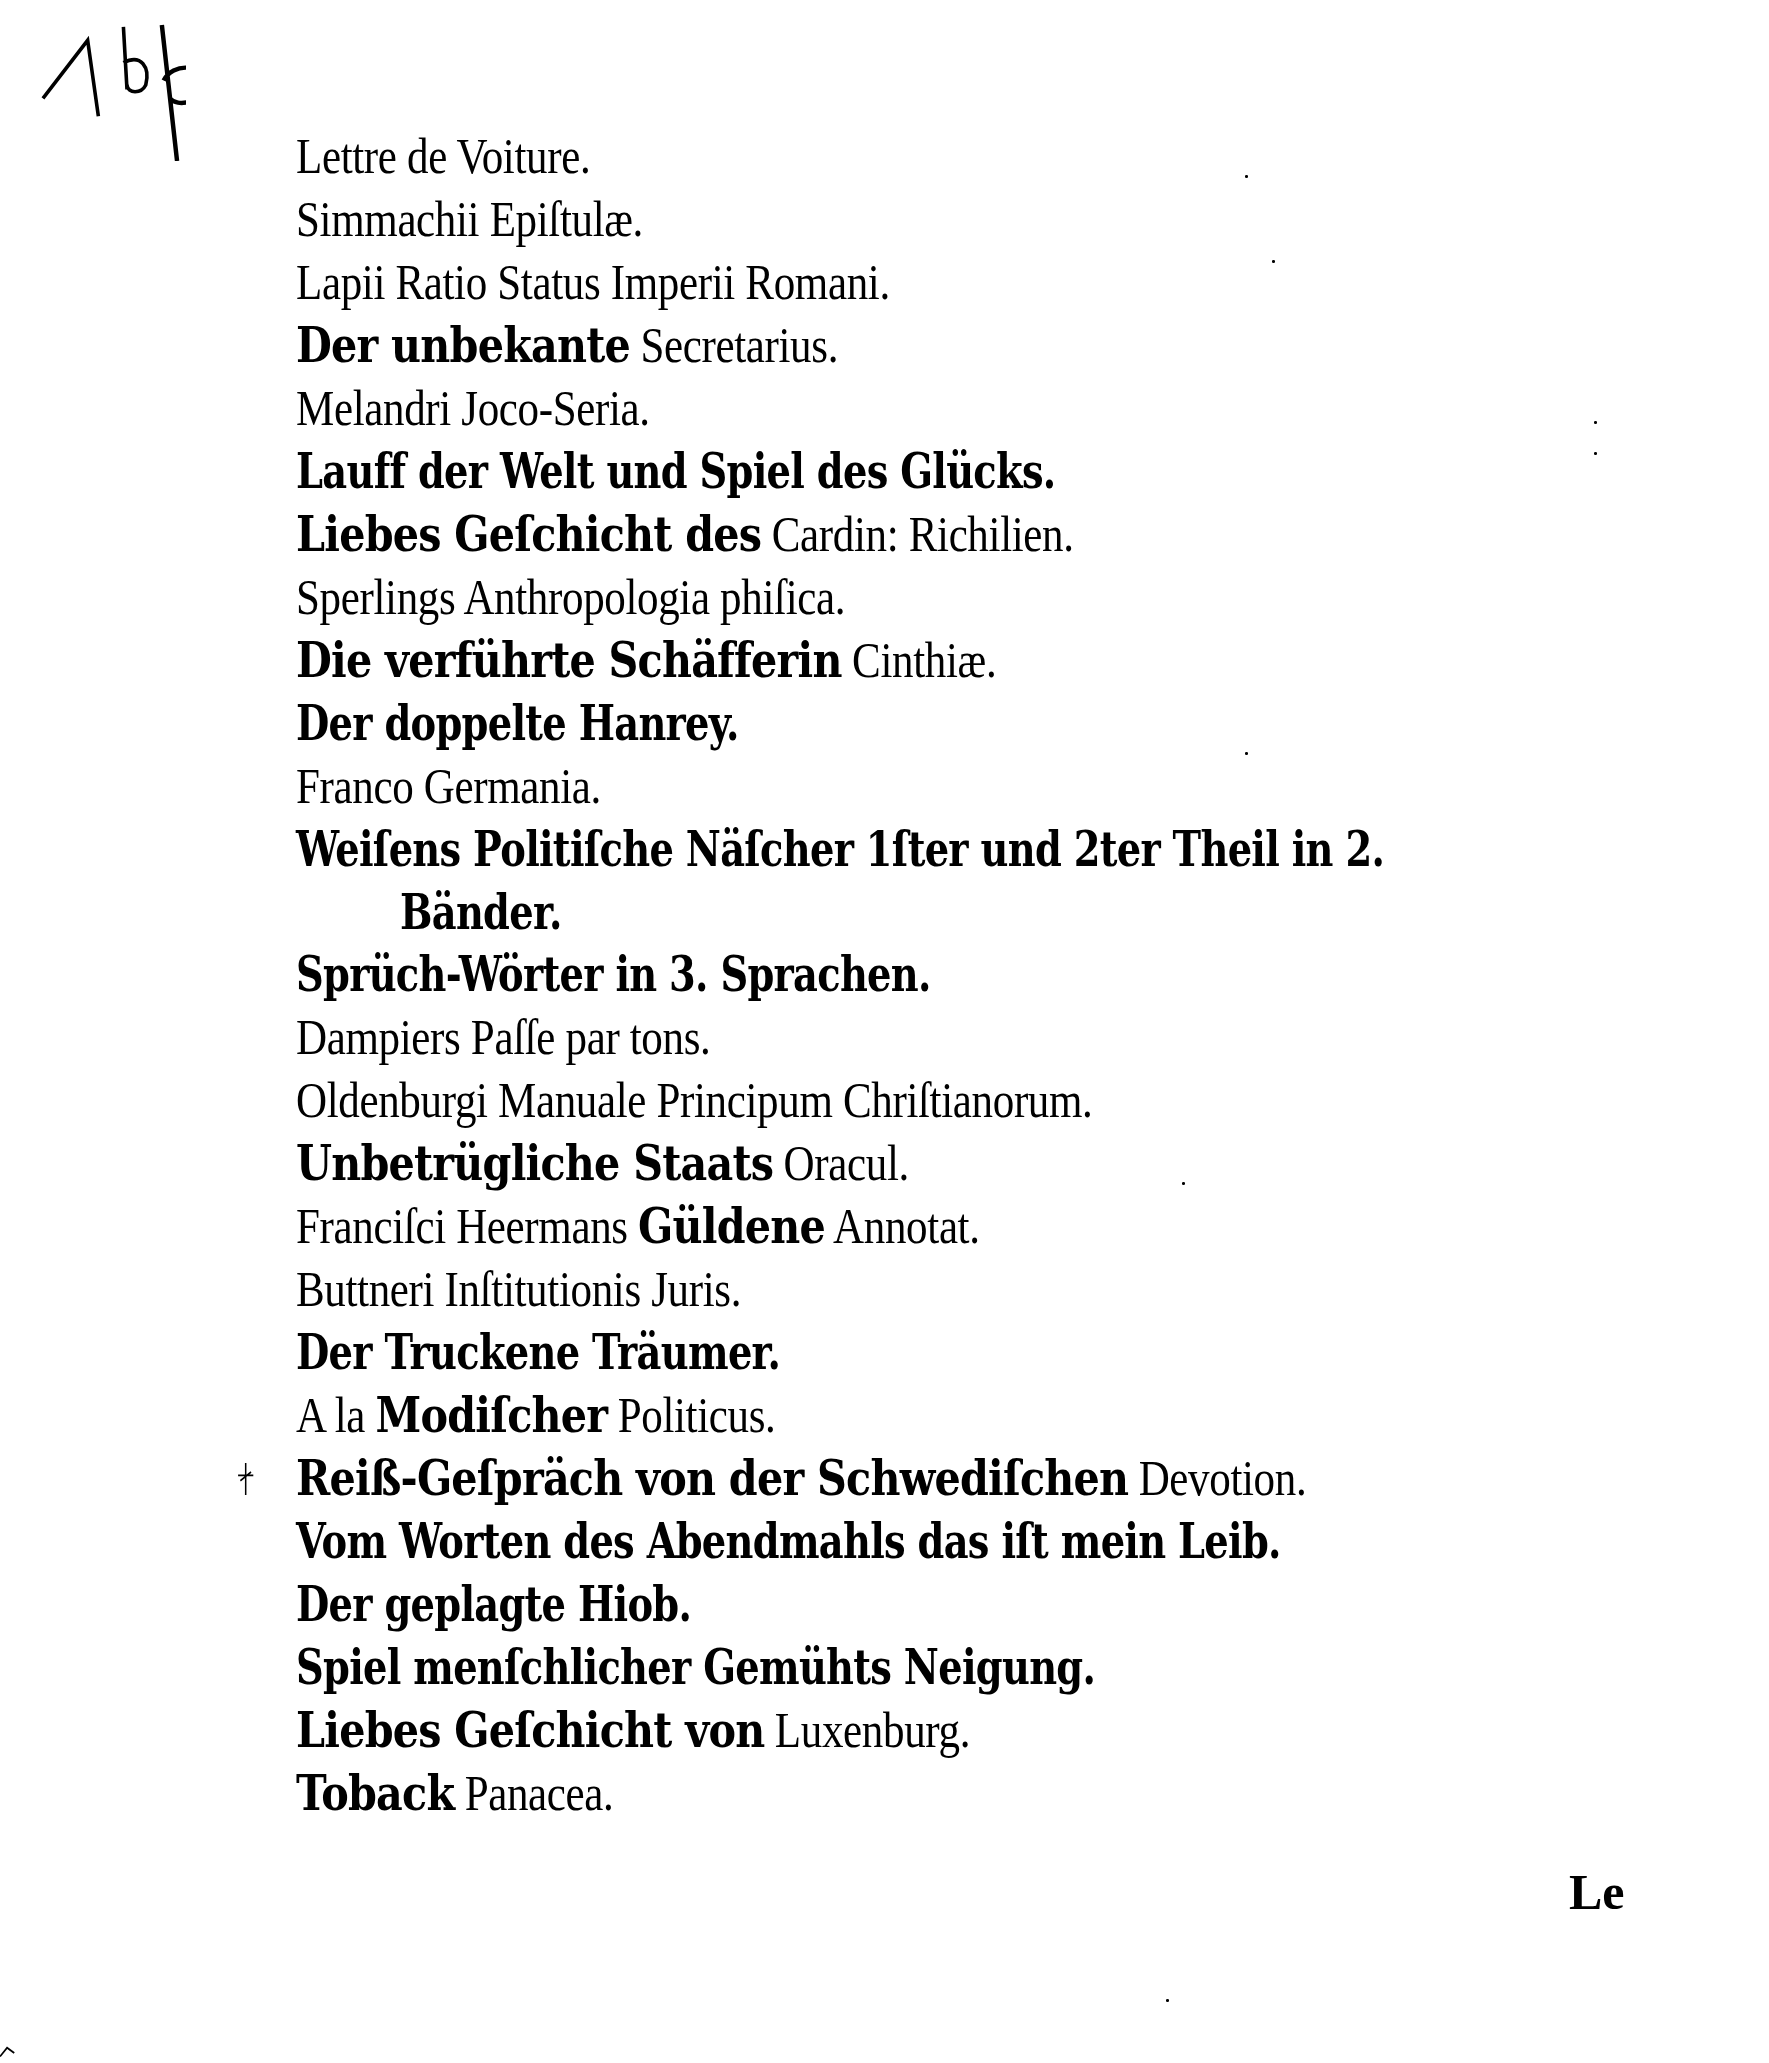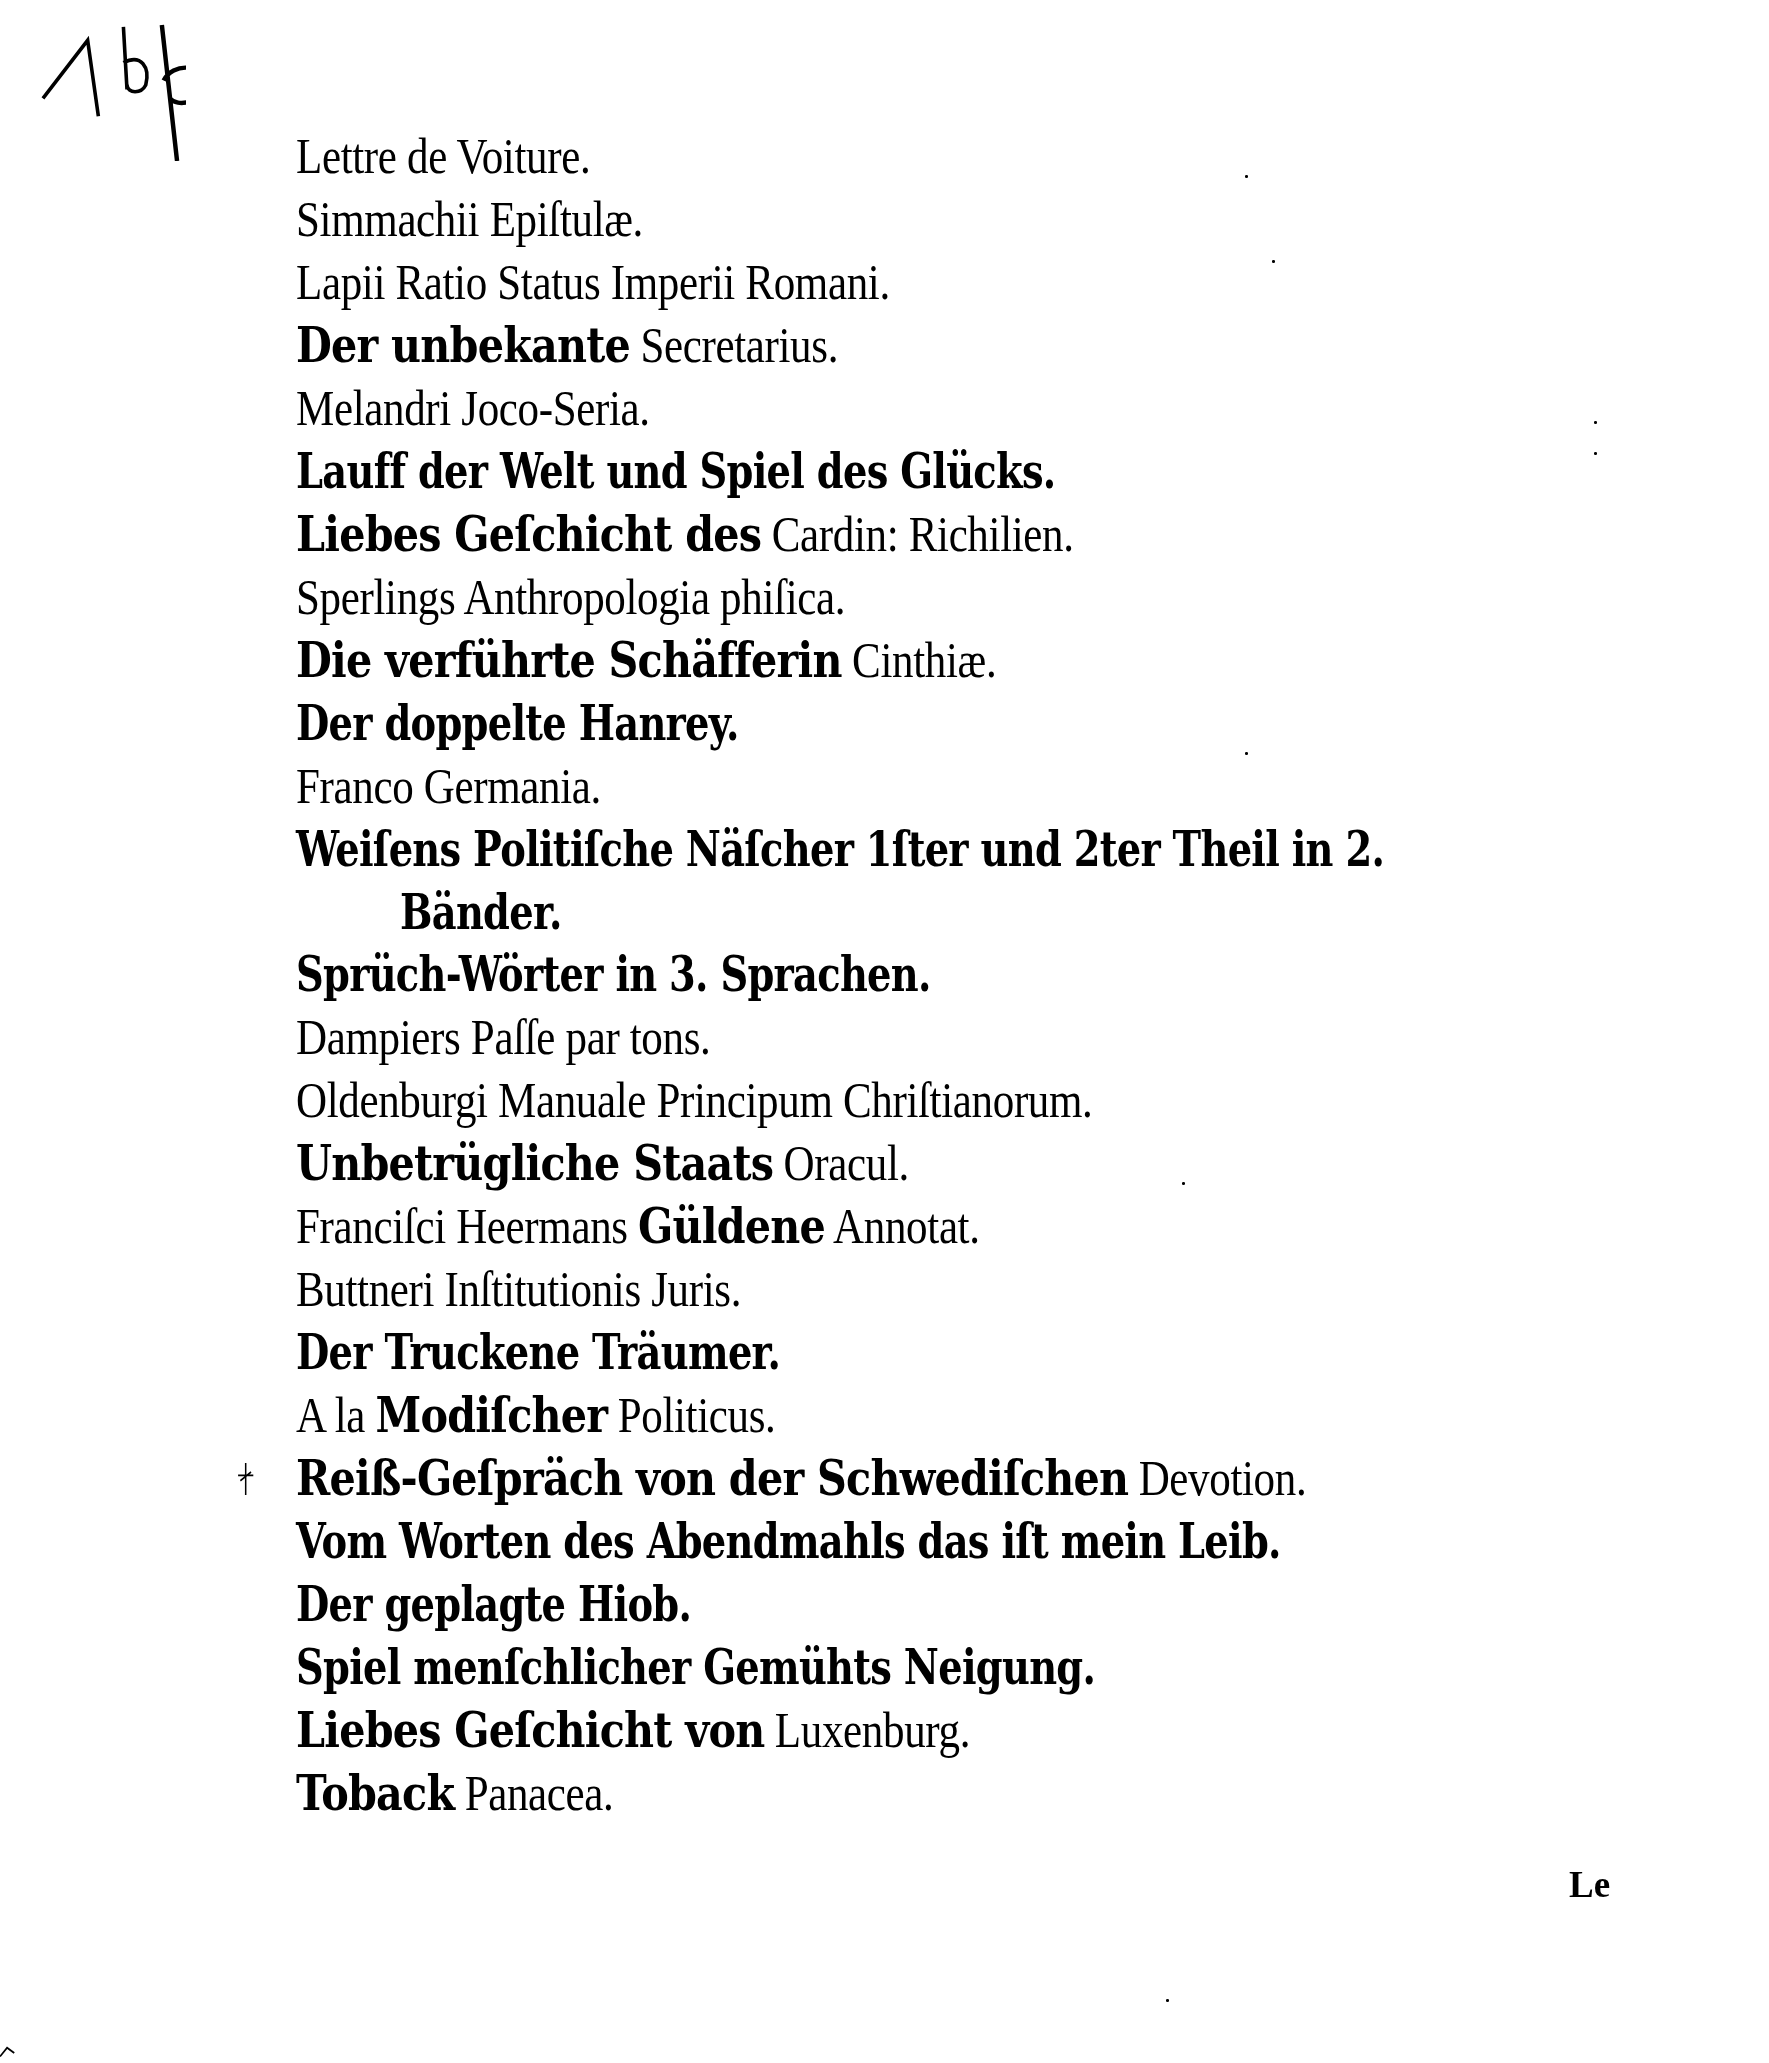--- a/index.html
+++ b/index.html
@@ -74,21 +74,21 @@
       position: absolute;
       left: -70px;
       top: 14.3px;
       width: 23px;
       height: 36px;
     }
     .catchword {
       position: absolute;
       left: 1569px;
       top: 1863px;
-      font-size: 37px;
+      font-size: 50px;
       font-weight: bold;
       font-family: "Liberation Serif", serif;
     }
     .speck {
       position: absolute;
       width: 2.7px; height: 2.7px;
       background: #000;
       border-radius: 50%;
     }
     .corner-mark {

